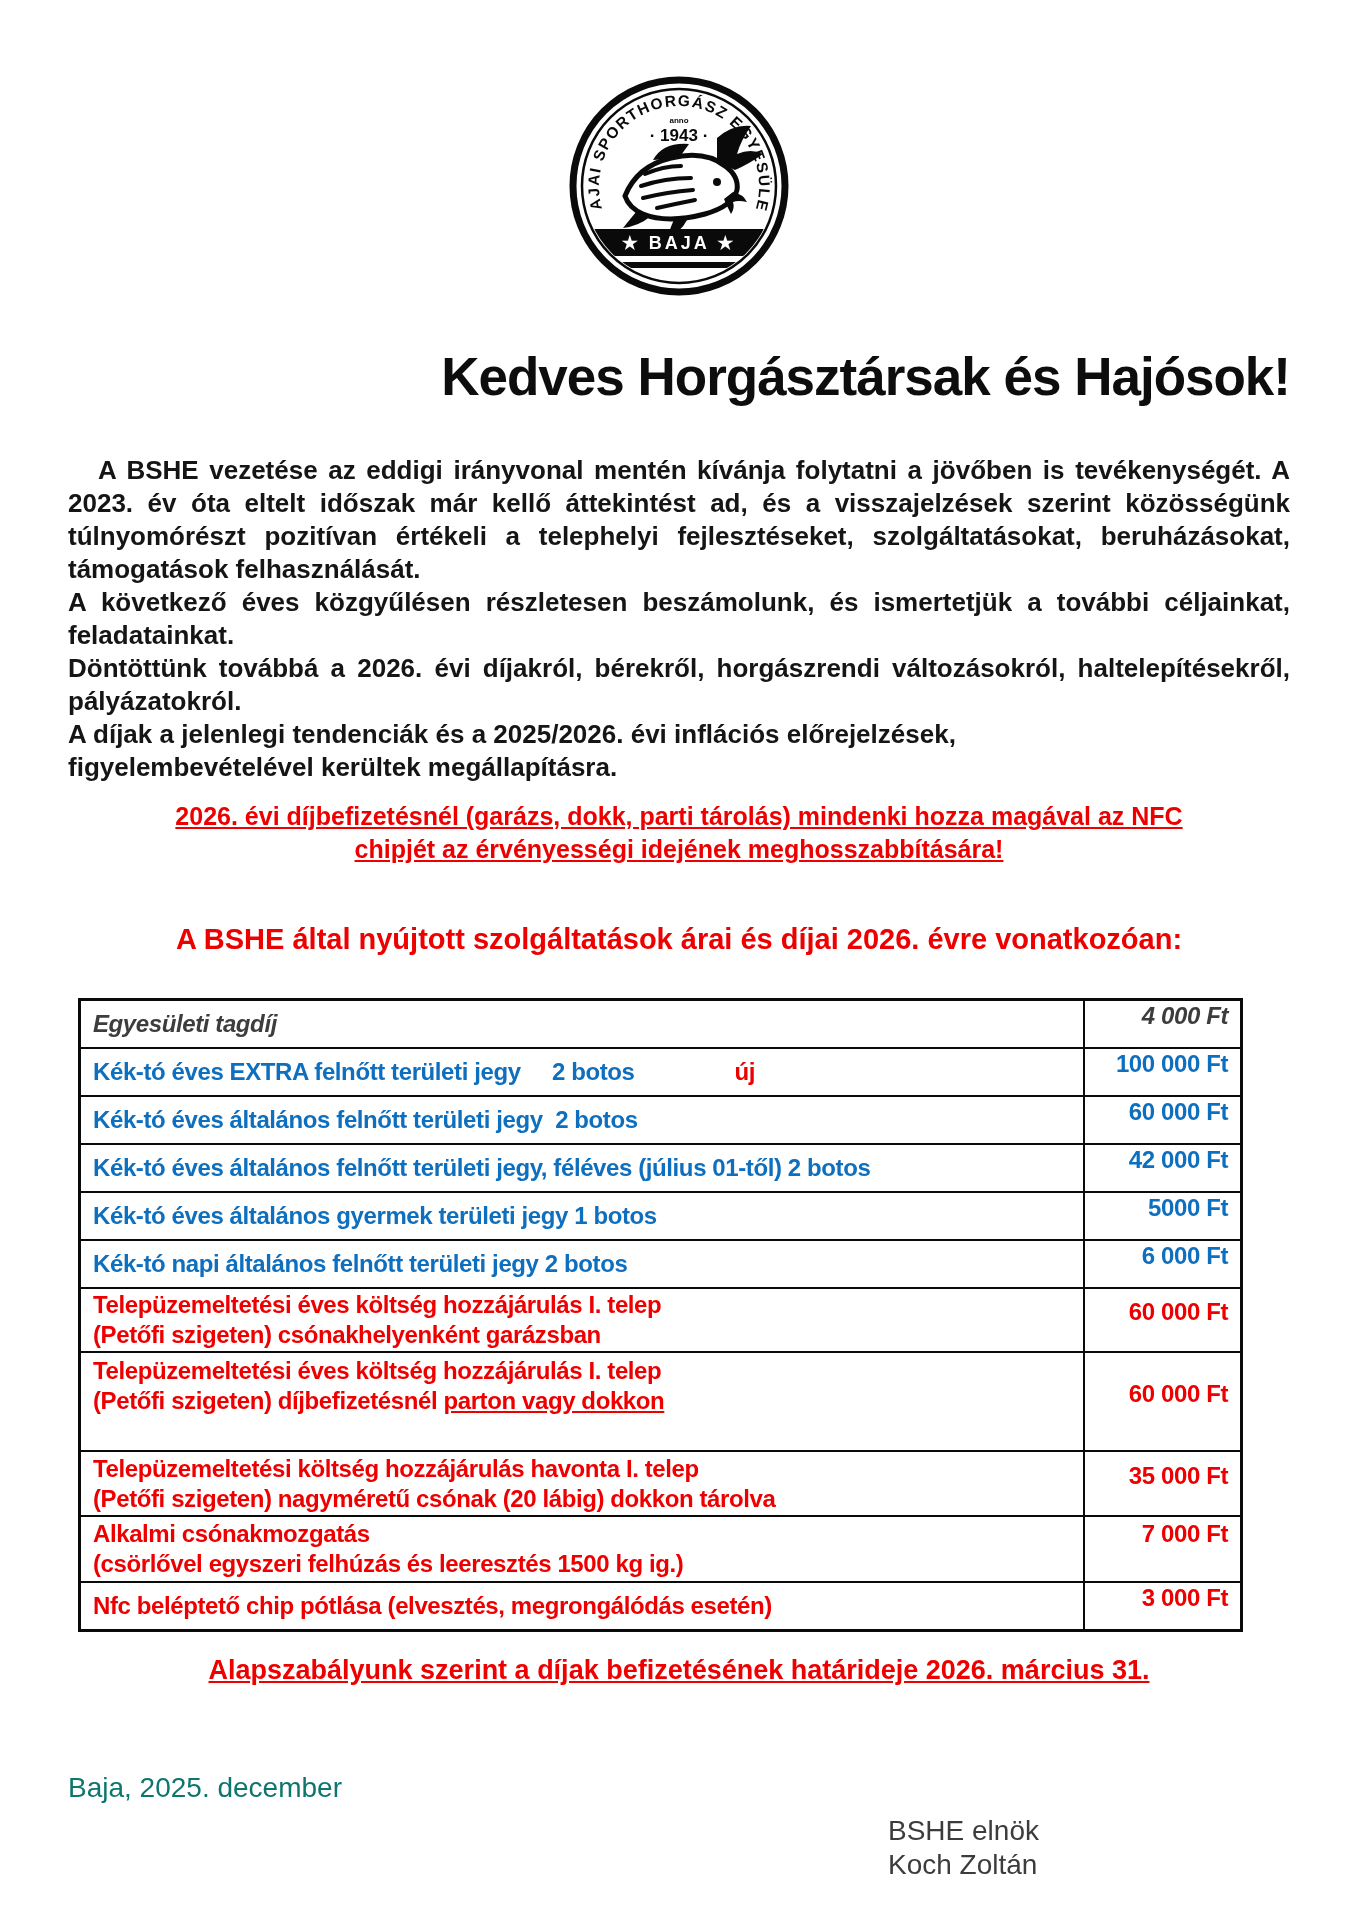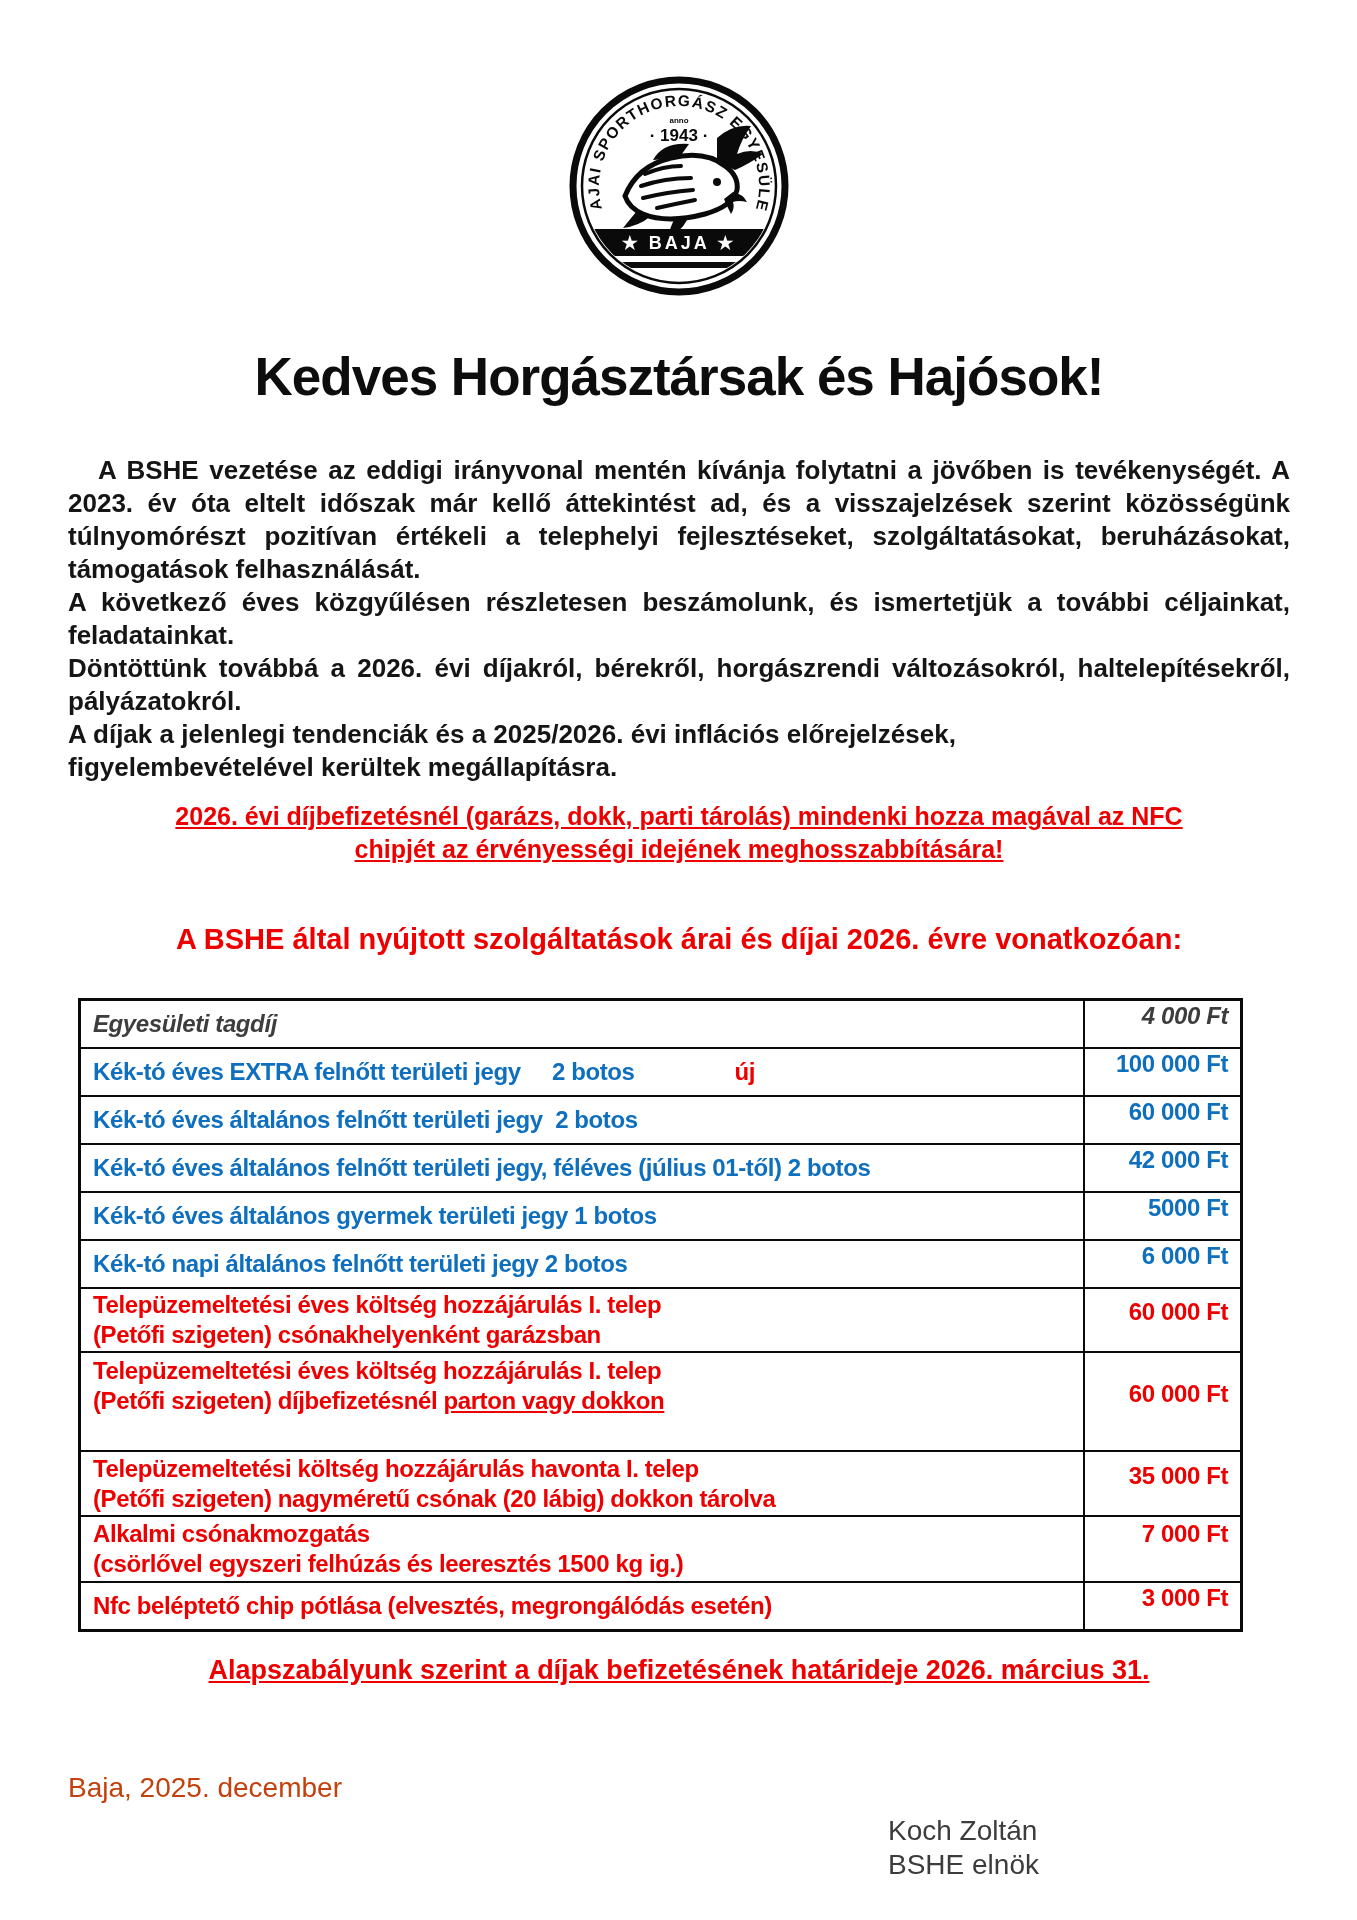--- a/index.html
+++ b/index.html
@@ -3,21 +3,21 @@
 <meta charset="utf-8">
 <style>
   html,body{margin:0;padding:0;background:#ffffff;}
   .page{
     width:1357px;height:1920px;background:#fff;overflow:hidden;position:relative;
     font-family:"Liberation Sans",sans-serif;color:#1b1b1b;
   }
   .content{padding:0 67px 0 68px;}
   .logo-wrap{width:224px;margin:74px auto 0;}
   .doc-title{
-    margin:44px 0 4px;text-align:center;font-size:53px;line-height:62px;
+    margin:44px 0 4px;text-align:right;font-size:53px;line-height:62px;
     font-weight:bold;color:#0d0d0d;letter-spacing:-1px;
   }
   .body-text{margin-top:46px;font-size:26px;line-height:33px;font-weight:bold;color:#151515;}
   .body-text p{margin:0;text-align:justify;}
   .body-text p.p1{text-indent:30px;}
   .body-text p.p4{text-align:left;}
   .notice{
     margin-top:16px;text-align:center;font-size:25px;line-height:33px;font-weight:bold;
     color:var(--red);text-decoration:underline;
   }
@@ -38,21 +38,21 @@
   }
   .label-line{white-space:nowrap;}
   .c-dark{color:#3d3d3d;}
   .c-blue{color:var(--blue);}
   .c-red{color:var(--red);}
   .useg{text-decoration:underline;}
   .deadline{
     margin-top:22px;text-align:center;font-size:27px;line-height:33px;font-weight:bold;
     color:var(--red);text-decoration:underline;
   }
-  .dateline{margin-top:84px;font-size:28px;line-height:33px;font-weight:normal;color:#c2410c;}
+  .dateline{margin-top:84px;font-size:28px;line-height:33px;font-weight:normal;color:#0f766e;}
   .signature{margin-top:10px;margin-left:820px;font-size:28px;line-height:34px;color:#3c3c3c;}
 </style>
 </head>
 <body>
 
 <div class="page">
   <div class="content">
 
     <div class="logo-wrap">
       <svg width="224" height="224" viewBox="0 0 224 224">
@@ -176,18 +176,18 @@
             <td class="price-cell c-red">3 000 Ft</td>
           </tr>
         </tbody>
     </table>
 
     <div class="deadline">Alapszabályunk szerint a díjak befizetésének határideje 2026. március 31.</div>
 
     <div class="dateline">Baja, 2025. december</div>
 
     <div class="signature">
+      <div>BSHE elnök</div>
       <div>Koch Zoltán</div>
-      <div>BSHE elnök</div>
     </div>
 
   </div>
 </div>
 
 </body></html>

